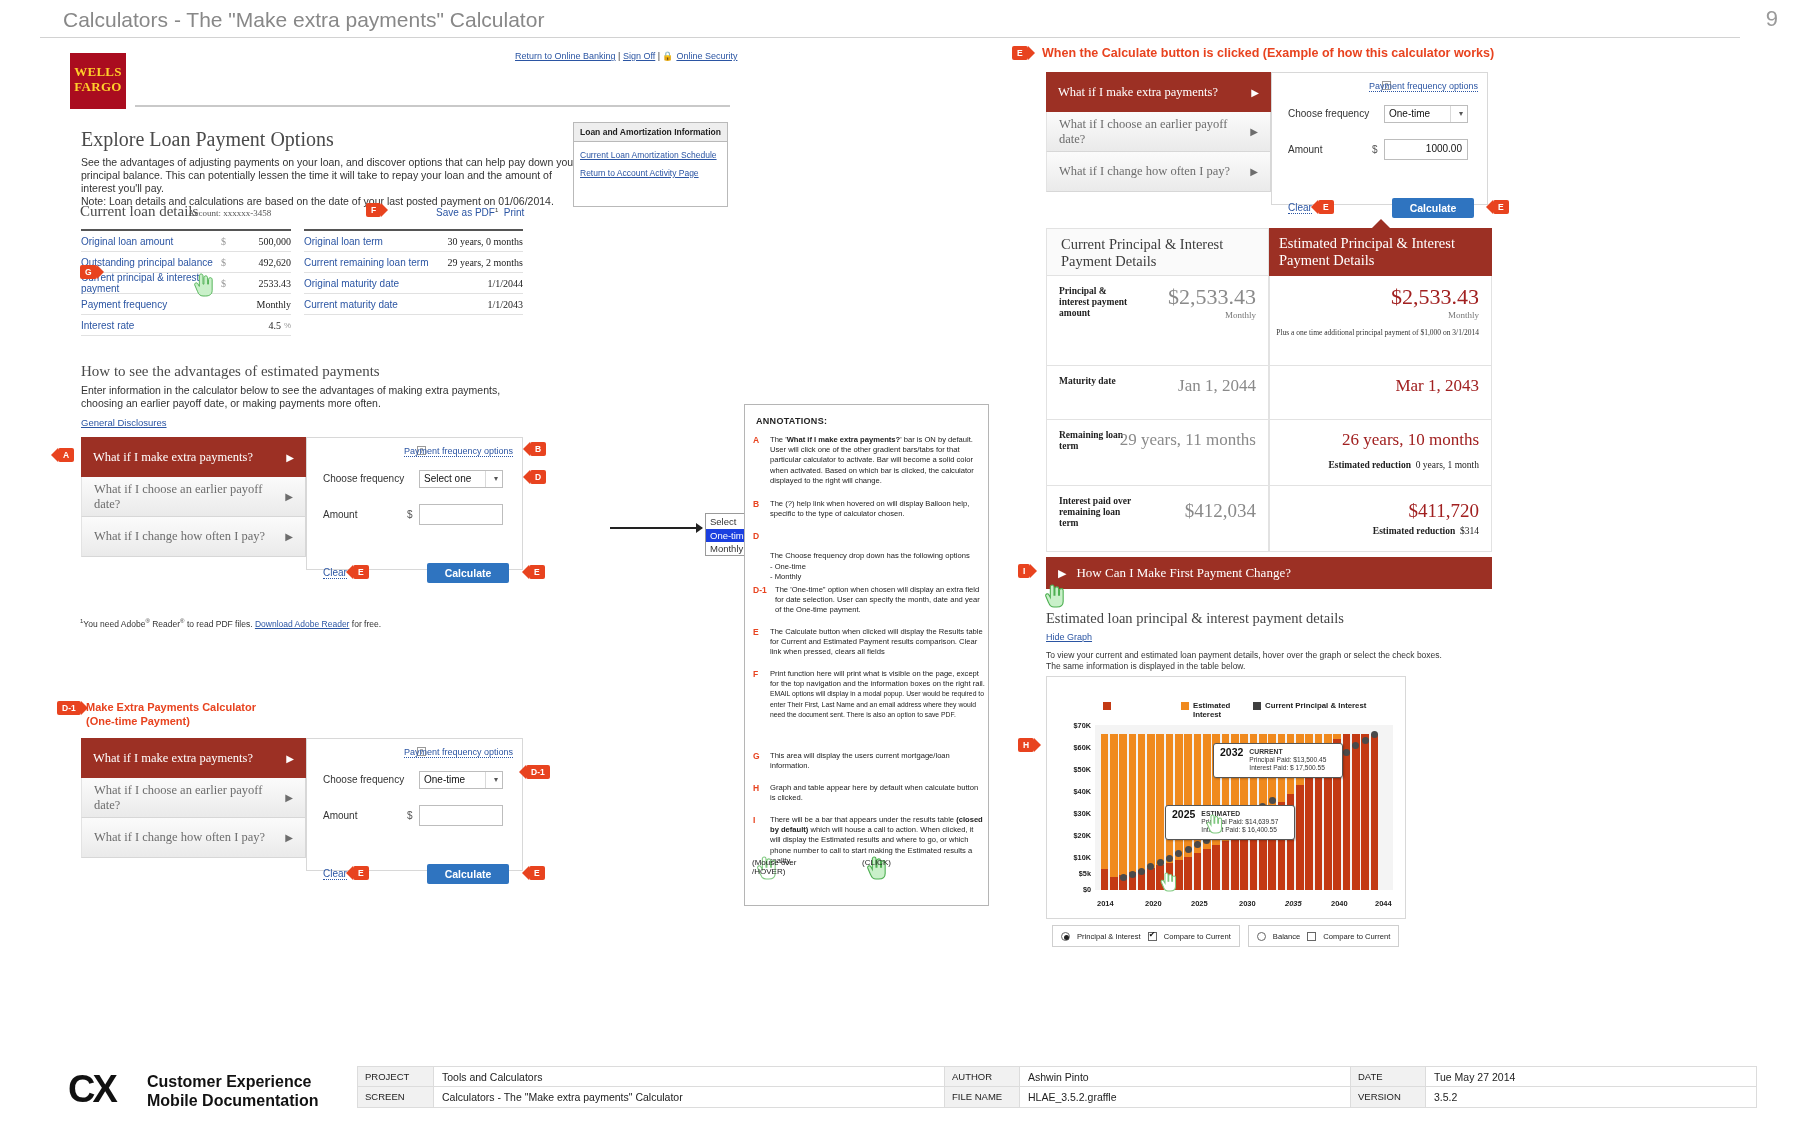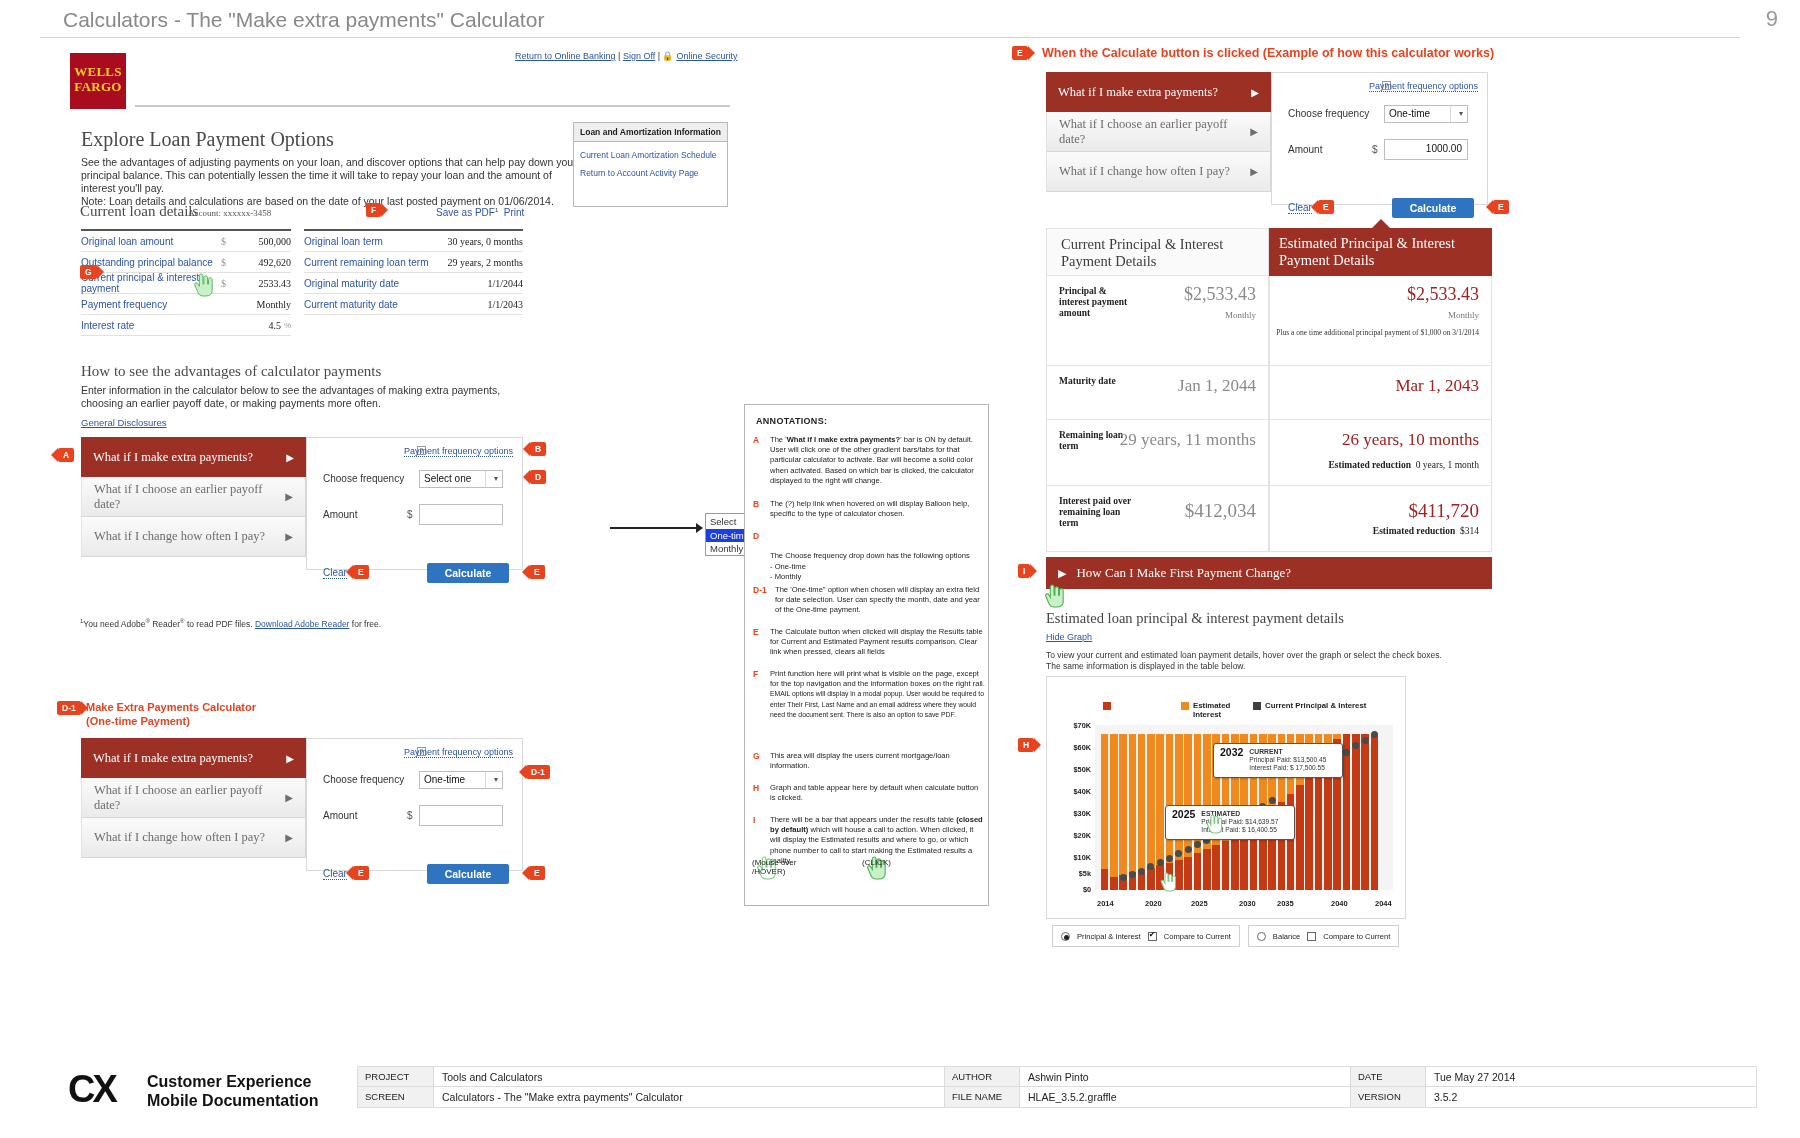--- a/index.html
+++ b/index.html
@@ -66,21 +66,21 @@
 
   
   #loan-info-box {
     position:absolute; left:573px; top:122px; width:155px; height:85px;
     border:1px solid #b9b9b9; background:#fff;
   }
   #loan-info-box .hd {
     background:#eeeeee; border-bottom:1px solid #b9b9b9; font-size:8.5px;
     font-weight:bold; padding:4px 6px; color:#222;
   }
-  #loan-info-box a { display:block; color:#2b55a3; font-size:8.5px; margin:8px 0 0 6px; }
+  #loan-info-box a { display:block; color:#2b55a3; font-size:8.5px; text-decoration:underline; margin:8px 0 0 6px; }
 
   
   #adv-title { position:absolute; left:81px; top:363px; font-family:"Liberation Serif", serif; font-size:15px; color:#4a4a4a; }
   #adv-para { position:absolute; left:81px; top:384px; width:430px; }
   #gen-disc { position:absolute; left:81px; top:417px; font-size:9.5px; color:#2b55a3; text-decoration:underline; }
 
   
   .calc { position:absolute; }
   .calc .tabs { position:absolute; left:0; top:0; width:225px; }
   .calc .tab {
@@ -190,21 +190,21 @@
   .res-head .est-h:before {
     content:""; position:absolute; left:50%; top:-9px; margin-left:-9px;
     border-bottom:9px solid #9c3024; border-left:9px solid transparent; border-right:9px solid transparent;
   }
   .res-row { display:flex; }
   .res-row .c {
     width:223px; border:1px solid #e2e2e2; border-top:none; padding:10px 12px; position:relative; background:#fff;
   }
   .res-row .lbl { font-family:"Liberation Serif", serif; font-weight:bold; font-size:9.5px; color:#222; line-height:11px; width:78px; }
   .res-row .big {
-    position:absolute; right:12px; top:8px; font-family:"Liberation Serif", serif; font-size:18px; color:#8a8a8a;
+    position:absolute; right:12px; top:8px; font-family:"Liberation Serif", serif; font-size:22px; color:#8a8a8a;
   }
   .res-row .big.est { color:#a12020; }
   .res-row .sub { position:absolute; right:12px; top:34px; font-family:"Liberation Serif", serif; font-size:9px; color:#777; }
   .res-row .note { position:absolute; right:12px; top:52px; text-align:right; font-family:"Liberation Serif", serif; font-size:7.5px; color:#333; line-height:9.5px; }
   .res-row .mid { position:absolute; right:12px; top:10px; font-family:"Liberation Serif", serif; font-size:17px; color:#8a8a8a; }
   .res-row .mid.est { color:#a12020; font-size:17px; }
   .res-row .redux { position:absolute; right:12px; top:40px; font-family:"Liberation Serif", serif; font-size:9.5px; color:#222; }
   .res-row .redux b { font-weight:bold; }
 
   
@@ -349,21 +349,21 @@
       <path d="M8 4c0-1.1.9-2 2-2s2 .9 2 2v9h1V6c0-1.1.9-2 2-2s2 .9 2 2v7h1V8c0-1.1.9-2 2-2s2 .9 2 2v12c0 4-3 6-7 6h-3c-3 0-5-2-6-5l-3-7c-.4-1 .2-2 1.2-2.3 1-.3 1.8.3 2.3 1.2l1.5 2.6V4z" fill="#c9f0c9" stroke="#4caf50" stroke-width="1"></path>
     </svg>
 </div>
 
 <div id="loan-info-box">
   <div class="hd">Loan and Amortization Information</div>
   <a>Current Loan Amortization Schedule</a>
   <a>Return to Account Activity Page</a>
 </div>
 
-<div id="adv-title">How to see the advantages of calculator payments</div>
+<div id="adv-title">How to see the advantages of estimated payments</div>
 <div id="adv-para" class="body-txt">Enter information in the calculator below to see the advantages of making extra payments, choosing an earlier payoff date, or making payments more often.</div>
 <a id="gen-disc">General Disclosures</a>
 
 <div class="calc" style="left:81px; top:437px;">
   <div class="tabs">
     <div class="tab active">
       <span>What if I make extra payments?</span>
         <span class="arw">▶</span>
     </div>
     <div class="tab inactive">
@@ -799,21 +799,21 @@
           <div class="dot" style="left: 257.343px; bottom: 140.6px;"></div>
           <div class="dot" style="left: 266.656px; bottom: 146.1px;"></div>
           <div class="dot" style="left: 275.968px; bottom: 151.6px;"></div>
         </div>
     </div>
 
     <div class="xtick" style="left:44px;">2014</div>
     <div class="xtick" style="left:92px;">2020</div>
     <div class="xtick" style="left:138px;">2025</div>
     <div class="xtick" style="left:186px;">2030</div>
-    <div class="xtick" style="left:224px;">2035</div>
+    <div class="xtick" style="left:232px;font-style:italic;">2035</div>
     <div class="xtick" style="left:278px;">2040</div>
     <div class="xtick" style="left:322px;">2044</div>
 
     <div class="tip" style="left:160px; top:60px; width:130px;">
       <span class="yr">2032</span>
       <span class="bd">
         <b>CURRENT</b><br>
         <span>Principal Paid:</span>
         <span>$13,500.45</span><br>
         <span>Interest Paid:</span>

